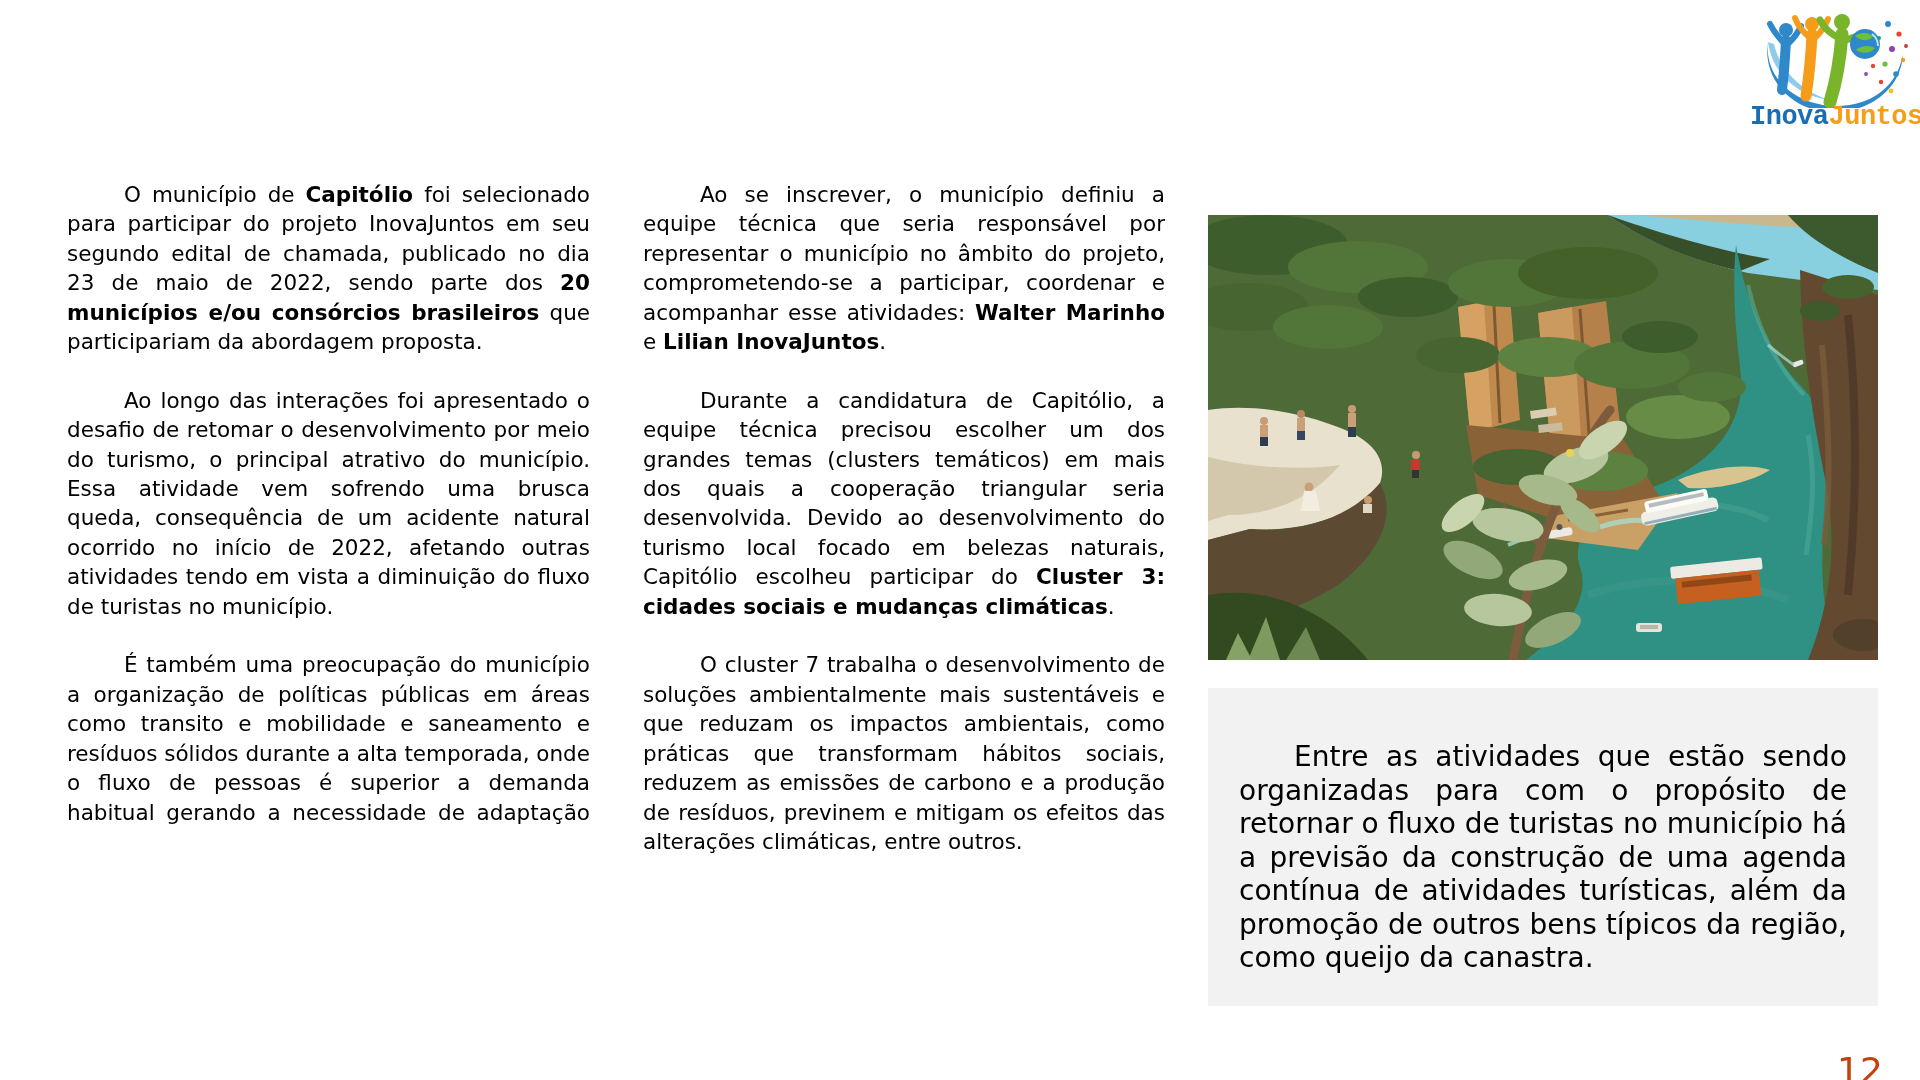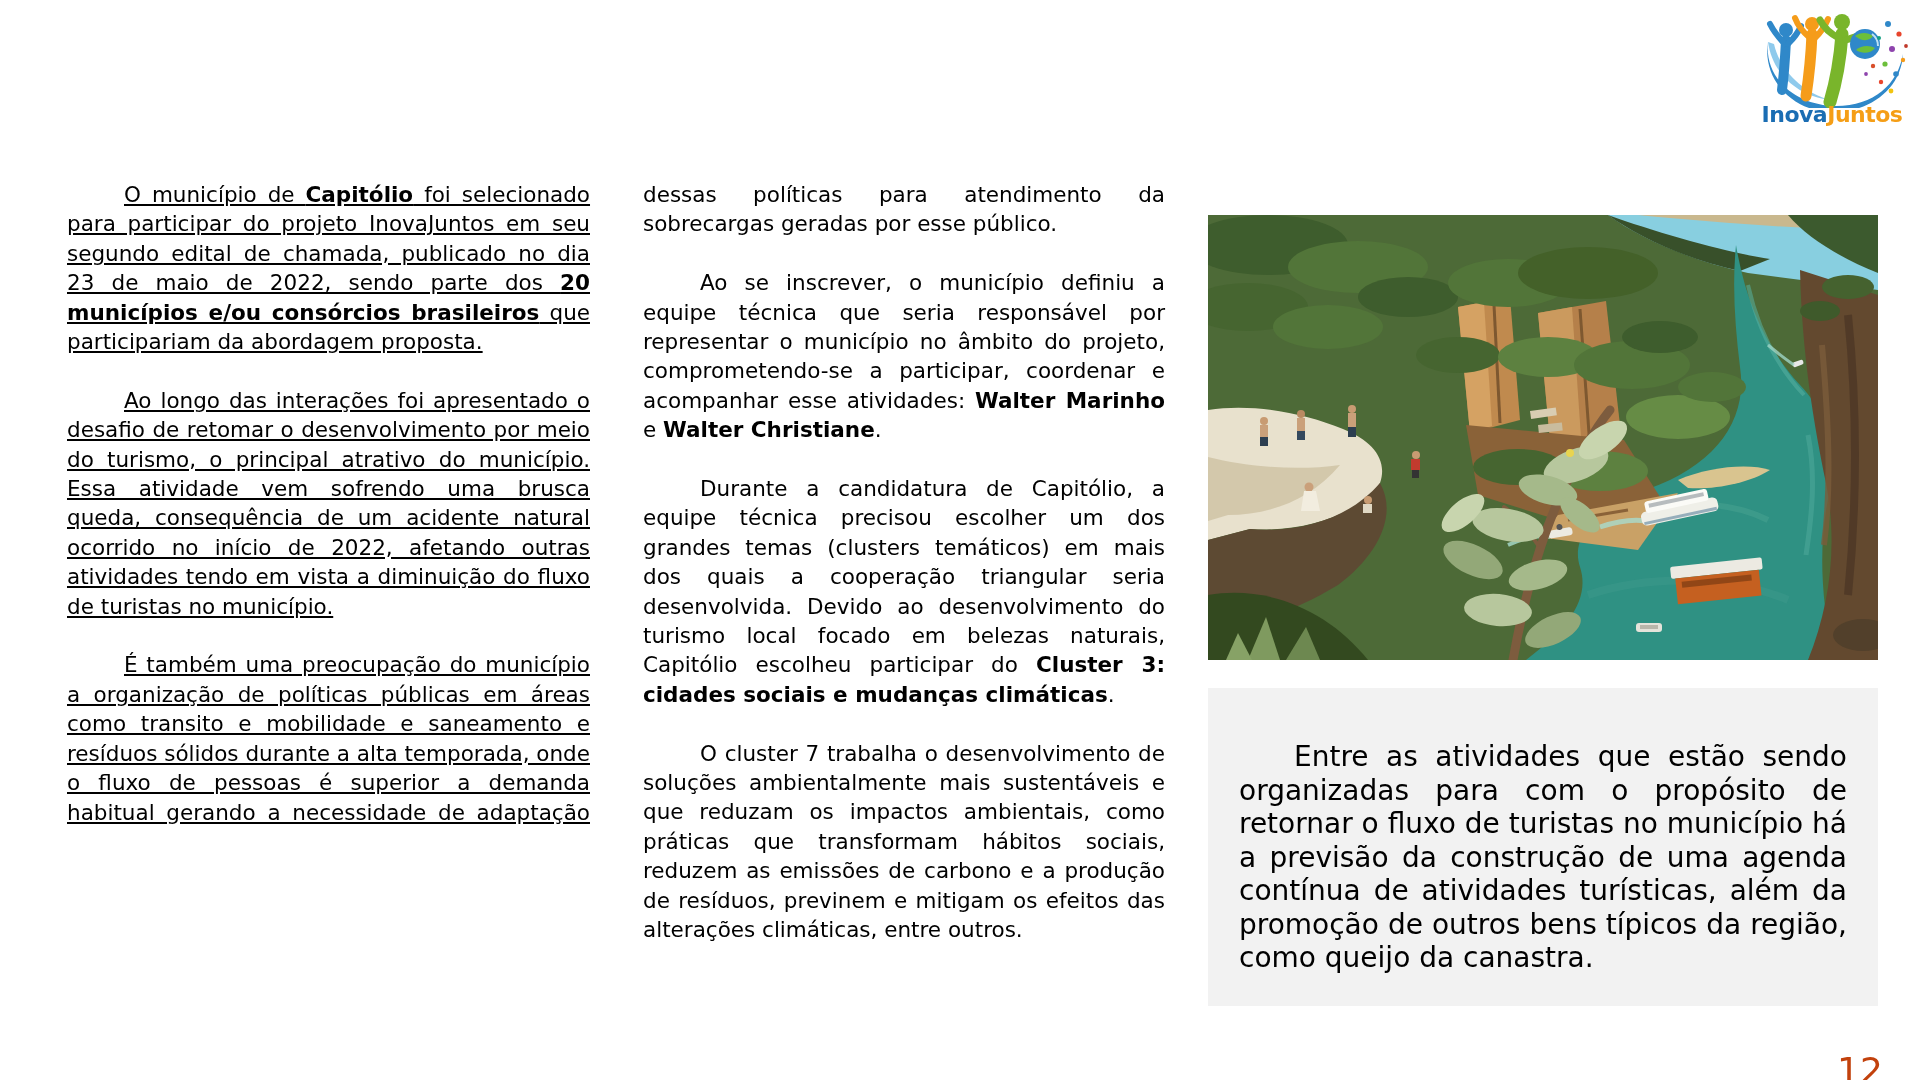--- a/index.html
+++ b/index.html
@@ -4,21 +4,21 @@
 <style>
   html,body{margin:0;padding:0;}
   body{
     width:1920px;height:1080px;position:relative;overflow:hidden;
     background:#ffffff;
     font-family:"DejaVu Sans","Liberation Sans",sans-serif;
     color:#000;
   }
   
   .col{position:absolute;top:180px;}
-  #col1{left:67px;width:523px;text-decoration:underline;}
+  #col1{left:67px;width:523px;}
   #col2{left:643px;width:522px;}
   .para{
     margin:0;text-align:justify;text-indent:57px;
     font-size:21.5px;line-height:29.4px;color:#000;
   }
   .para + .para{margin-top:29.4px;}
   .para.no-indent{text-indent:0;}
   .para.cont{text-align-last:justify;}
   .para b{font-weight:bold;}
   
@@ -30,22 +30,22 @@
   .graybox{
     position:absolute;left:1208px;top:688px;width:670px;height:318px;
     background:var(--graybox,#f2f2f2);
     box-sizing:border-box;padding:52px 31px 0 31px;
   }
   .graybox .para{font-size:28px;line-height:33.5px;text-indent:55px;}
   
   .logo{position:absolute;left:1750px;top:8px;width:164px;text-align:center;}
   .logo-mark{display:block;margin:0 auto;}
   .logo-word{
-    font-size:22px;font-weight:800;letter-spacing:-0.5px;line-height:1;
-    margin-top:-4px;white-space:nowrap;
+    font-size:27px;font-weight:800;letter-spacing:-0.5px;line-height:1;
+    margin-top:-4px;white-space:nowrap;font-family:Liberation Mono, monospace;
   }
   .logo-word .inova{color:var(--inova,#1a6db3);}
   .logo-word .juntos{color:var(--juntos,#f59e16);}
   
   .pagenum{
     position:absolute;left:1837px;top:1050px;
     font-size:36px;color:#c2410c;
   }
 </style>
 </head>
@@ -103,22 +103,21 @@
   </svg>
   <div class="logo-word"><span class="inova">Inova</span><span class="juntos">Juntos</span></div>
 </div>
 
 <div id="col1" class="col">
     <p class="para"><span>O município de </span><b>Capitólio</b><span> foi selecionado para participar do projeto InovaJuntos em seu segundo edital de chamada, publicado no dia 23 de maio de 2022, sendo parte dos </span><b>20 municípios e/ou consórcios brasileiros</b><span> que participariam da abordagem proposta.</span></p>
     <p class="para"><span>Ao longo das interações foi apresentado o desafio de retomar o desenvolvimento por meio do turismo, o principal atrativo do município. Essa atividade vem sofrendo uma brusca queda, consequência de um acidente natural ocorrido no início de 2022, afetando outras atividades tendo em vista a diminuição do fluxo de turistas no município.</span></p>
     <p class="para cont"><span>É também uma preocupação do município a organização de políticas públicas em áreas como transito e mobilidade e saneamento e resíduos sólidos durante a alta temporada, onde o fluxo de pessoas é superior a demanda habitual gerando a necessidade de adaptação</span></p>
   </div>
 <div id="col2" class="col">
-    <p class="para no-indent"><span>dessas políticas para atendimento da sobrecargas geradas por esse público.</span></p>
-    <p class="para"><span>Ao se inscrever, o município definiu a equipe técnica que seria responsável por representar o município no âmbito do projeto, comprometendo-se a participar, coordenar e acompanhar esse atividades: </span><b>Walter Marinho</b><span> e </span><b>Walter Christiane</b><span>.</span></p>
+    <p class="para"><span>Ao se inscrever, o município definiu a equipe técnica que seria responsável por representar o município no âmbito do projeto, comprometendo-se a participar, coordenar e acompanhar esse atividades: </span><b>Walter Marinho</b><span> e </span><b>Lilian InovaJuntos</b><span>.</span></p>
     <p class="para"><span>Durante a candidatura de Capitólio, a equipe técnica precisou escolher um dos grandes temas (clusters temáticos) em mais dos quais a cooperação triangular seria desenvolvida. Devido ao desenvolvimento do turismo local focado em belezas naturais, Capitólio escolheu participar do </span><b>Cluster 3: cidades sociais e mudanças climáticas</b><span>.</span></p>
     <p class="para"><span>O cluster 7 trabalha o desenvolvimento de soluções ambientalmente mais sustentáveis e que reduzam os impactos ambientais, como práticas que transformam hábitos sociais, reduzem as emissões de carbono e a produção de resíduos, previnem e mitigam os efeitos das alterações climáticas, entre outros.</span></p>
   </div>
 
 <div class="photo">
 <svg viewBox="0 0 670 445" preserveAspectRatio="none">
 
   <rect width="670" height="445" fill="#4d6a37"></rect>
 
   <path d="M400,0 H670 V75 L540,58 C480,45 430,22 400,0 Z" fill="#88cfe0"></path>

